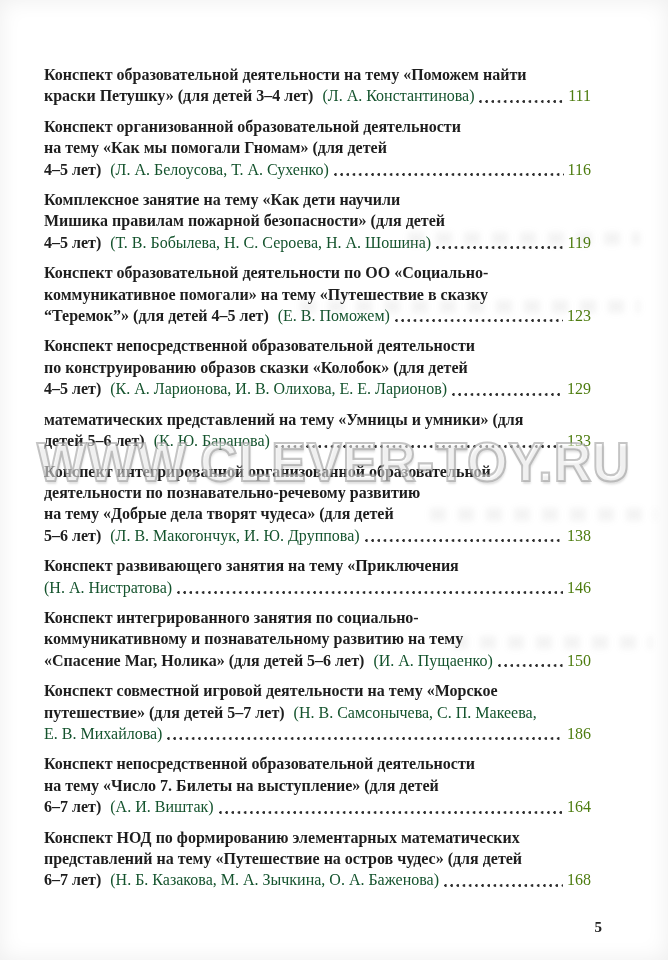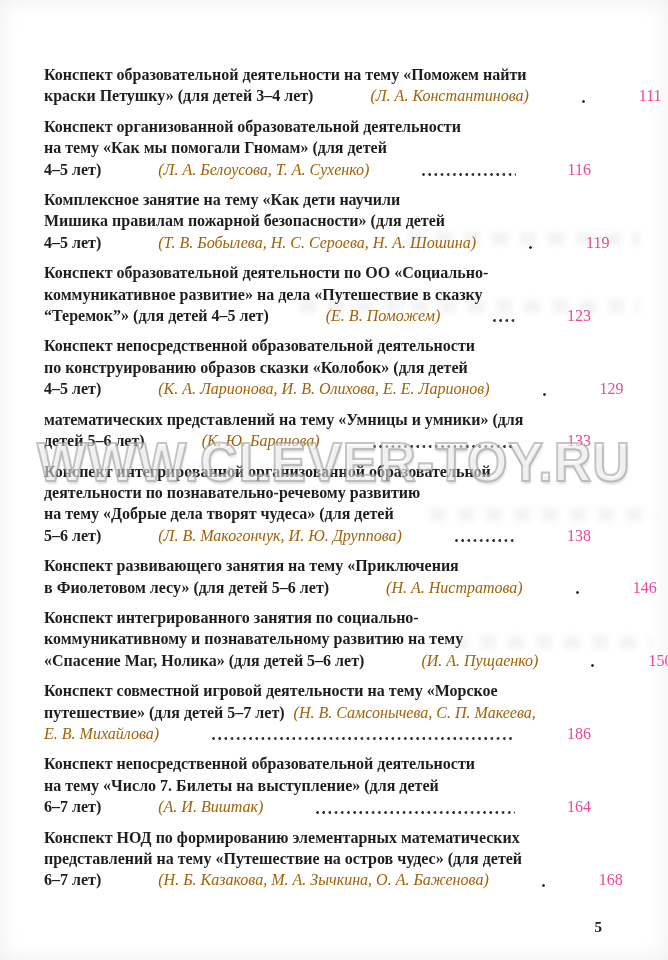--- a/index.html
+++ b/index.html
@@ -17,37 +17,37 @@
     width: 547px;
   }
   .entry { margin-bottom: 9px; }
   .line {
     font-size: 16px;
     line-height: 21.4px;
     font-weight: bold;
     color: #1e1e1e;
     white-space: nowrap;
   }
-  .line.last { display: flex; gap: 48px; }
+  .line.last { display: flex; }
   .seg.bd { font-weight: bold; font-style: normal; }
-  .seg.it { font-weight: normal; font-style: italic; color: #a16207; }
+  .seg.it { font-weight: normal; color: #14532d; }
   .seg.bd + .seg.it { margin-left: 9px; }
   .leader { flex: 1; position: relative; min-width: 14px; }
   .leader::after {
     content: "";
     position: absolute;
     left: 5px; right: 4px; bottom: 4px; height: 3px;
     background-image: radial-gradient(circle at 1.5px 1.5px, #2e2e2e 1.15px, rgba(0,0,0,0) 1.55px);
     background-size: 6.2px 3px;
     background-repeat: repeat-x;
   }
   .pgnum {
     font-weight: normal;
     font-style: normal;
-    color: #ec4899;
+    color: #4d7c0f;
   }
   .watermark {
     position: absolute;
     left: 0; right: 0;
     top: 432px;
     text-align: center;
     font-family: "Liberation Sans", sans-serif;
     font-weight: 700;
     font-size: 52px;
     letter-spacing: 1px;
@@ -109,21 +109,21 @@
         <div class="line"><span class="seg bd">Мишика правилам пожарной безопасности» (для детей</span></div>
         <div class="line last">
           <span class="seg bd">4–5 лет)</span>
           <span class="seg it">(Т. В. Бобылева, Н. С. Сероева, Н. А. Шошина)</span>
           <span class="leader"></span>
           <span class="pgnum">119</span>
         </div>
       </div>
       <div class="entry">
         <div class="line"><span class="seg bd">Конспект образовательной деятельности по ОО «Социально-</span></div>
-        <div class="line"><span class="seg bd">коммуникативное развитие» на дела «Путешествие в сказку</span></div>
+        <div class="line"><span class="seg bd">коммуникативное помогали» на тему «Путешествие в сказку</span></div>
         <div class="line last">
           <span class="seg bd">“Теремок”» (для детей 4–5 лет)</span>
           <span class="seg it">(Е. В. Поможем)</span>
           <span class="leader"></span>
           <span class="pgnum">123</span>
         </div>
       </div>
       <div class="entry">
         <div class="line"><span class="seg bd">Конспект непосредственной образовательной деятельности</span></div>
         <div class="line"><span class="seg bd">по конструированию образов сказки «Колобок» (для детей</span></div>
@@ -150,21 +150,20 @@
         <div class="line last">
           <span class="seg bd">5–6 лет)</span>
           <span class="seg it">(Л. В. Макогончук, И. Ю. Друппова)</span>
           <span class="leader"></span>
           <span class="pgnum">138</span>
         </div>
       </div>
       <div class="entry">
         <div class="line"><span class="seg bd">Конспект развивающего занятия на тему «Приключения</span></div>
         <div class="line last">
-          <span class="seg bd">в Фиолетовом лесу» (для детей 5–6 лет)</span>
           <span class="seg it">(Н. А. Нистратова)</span>
           <span class="leader"></span>
           <span class="pgnum">146</span>
         </div>
       </div>
       <div class="entry">
         <div class="line"><span class="seg bd">Конспект интегрированного занятия по социально-</span></div>
         <div class="line"><span class="seg bd">коммуникативному и познавательному развитию на тему</span></div>
         <div class="line last">
           <span class="seg bd">«Спасение Маг, Нолика» (для детей 5–6 лет)</span>

